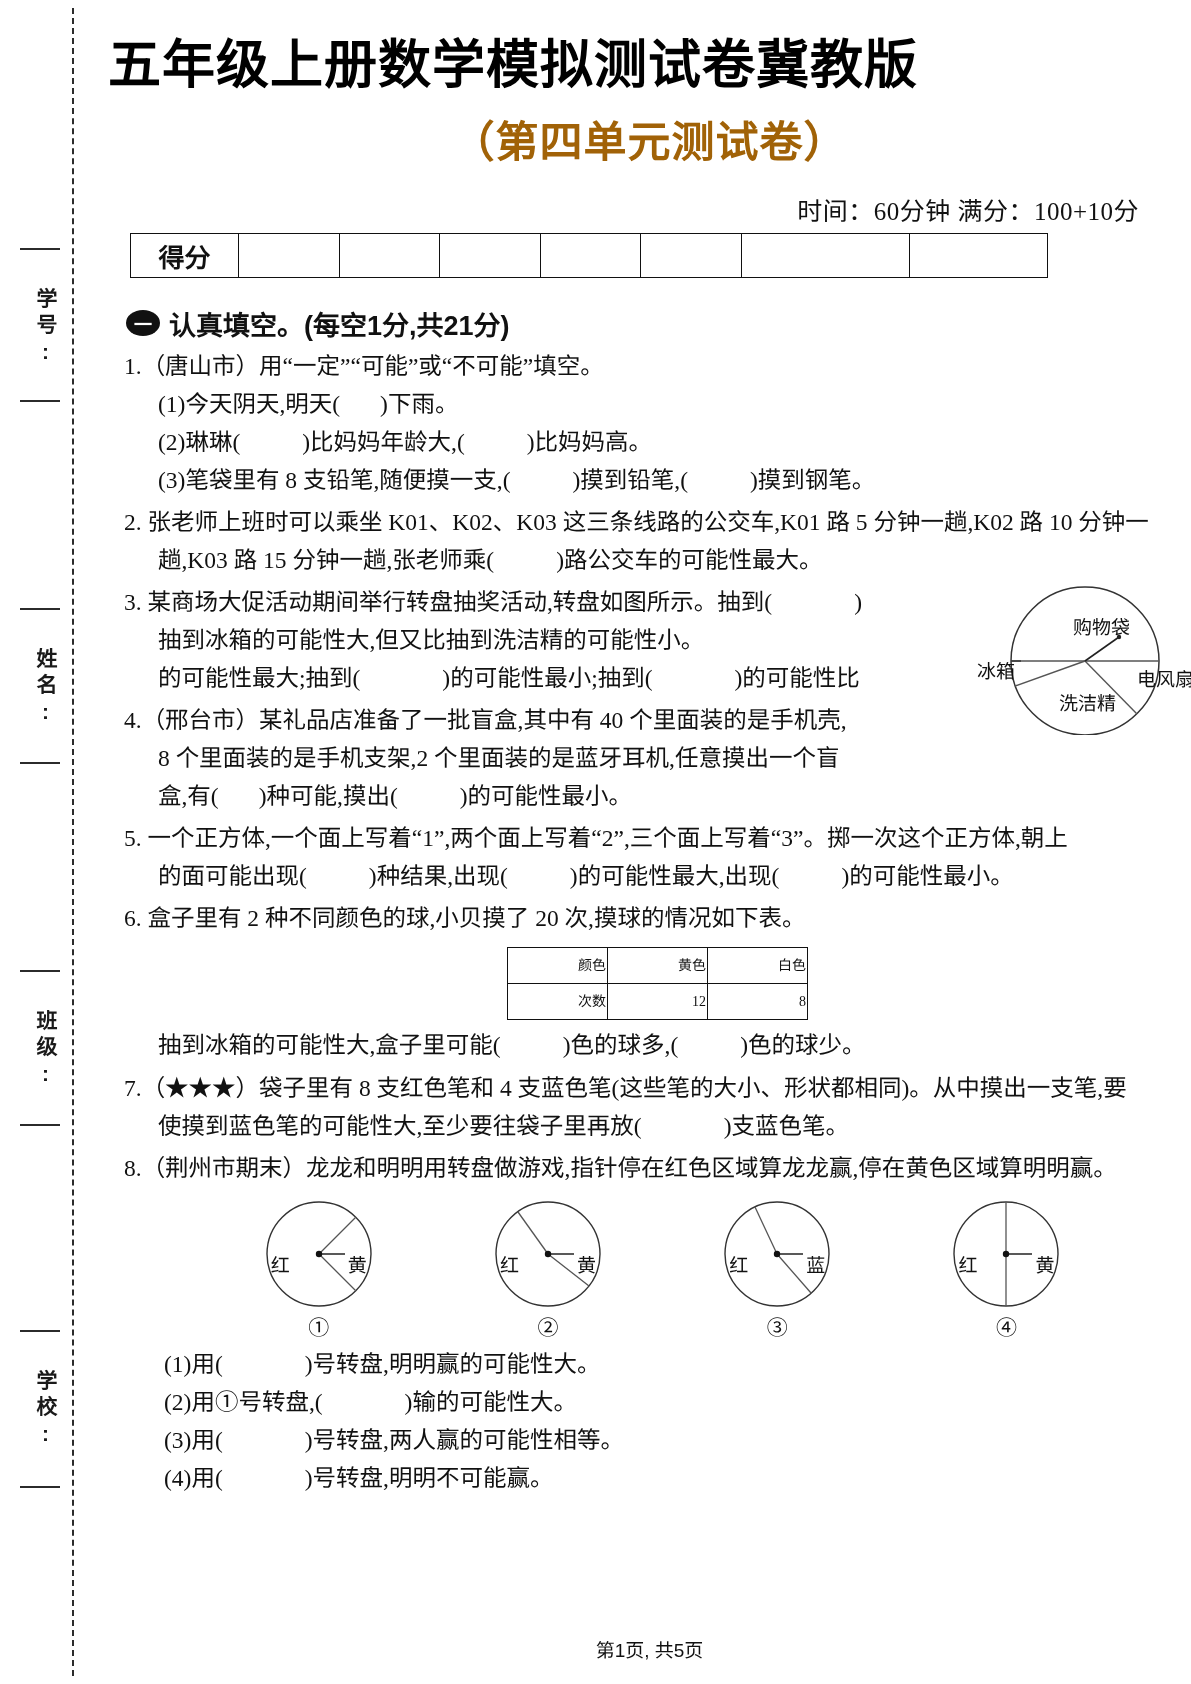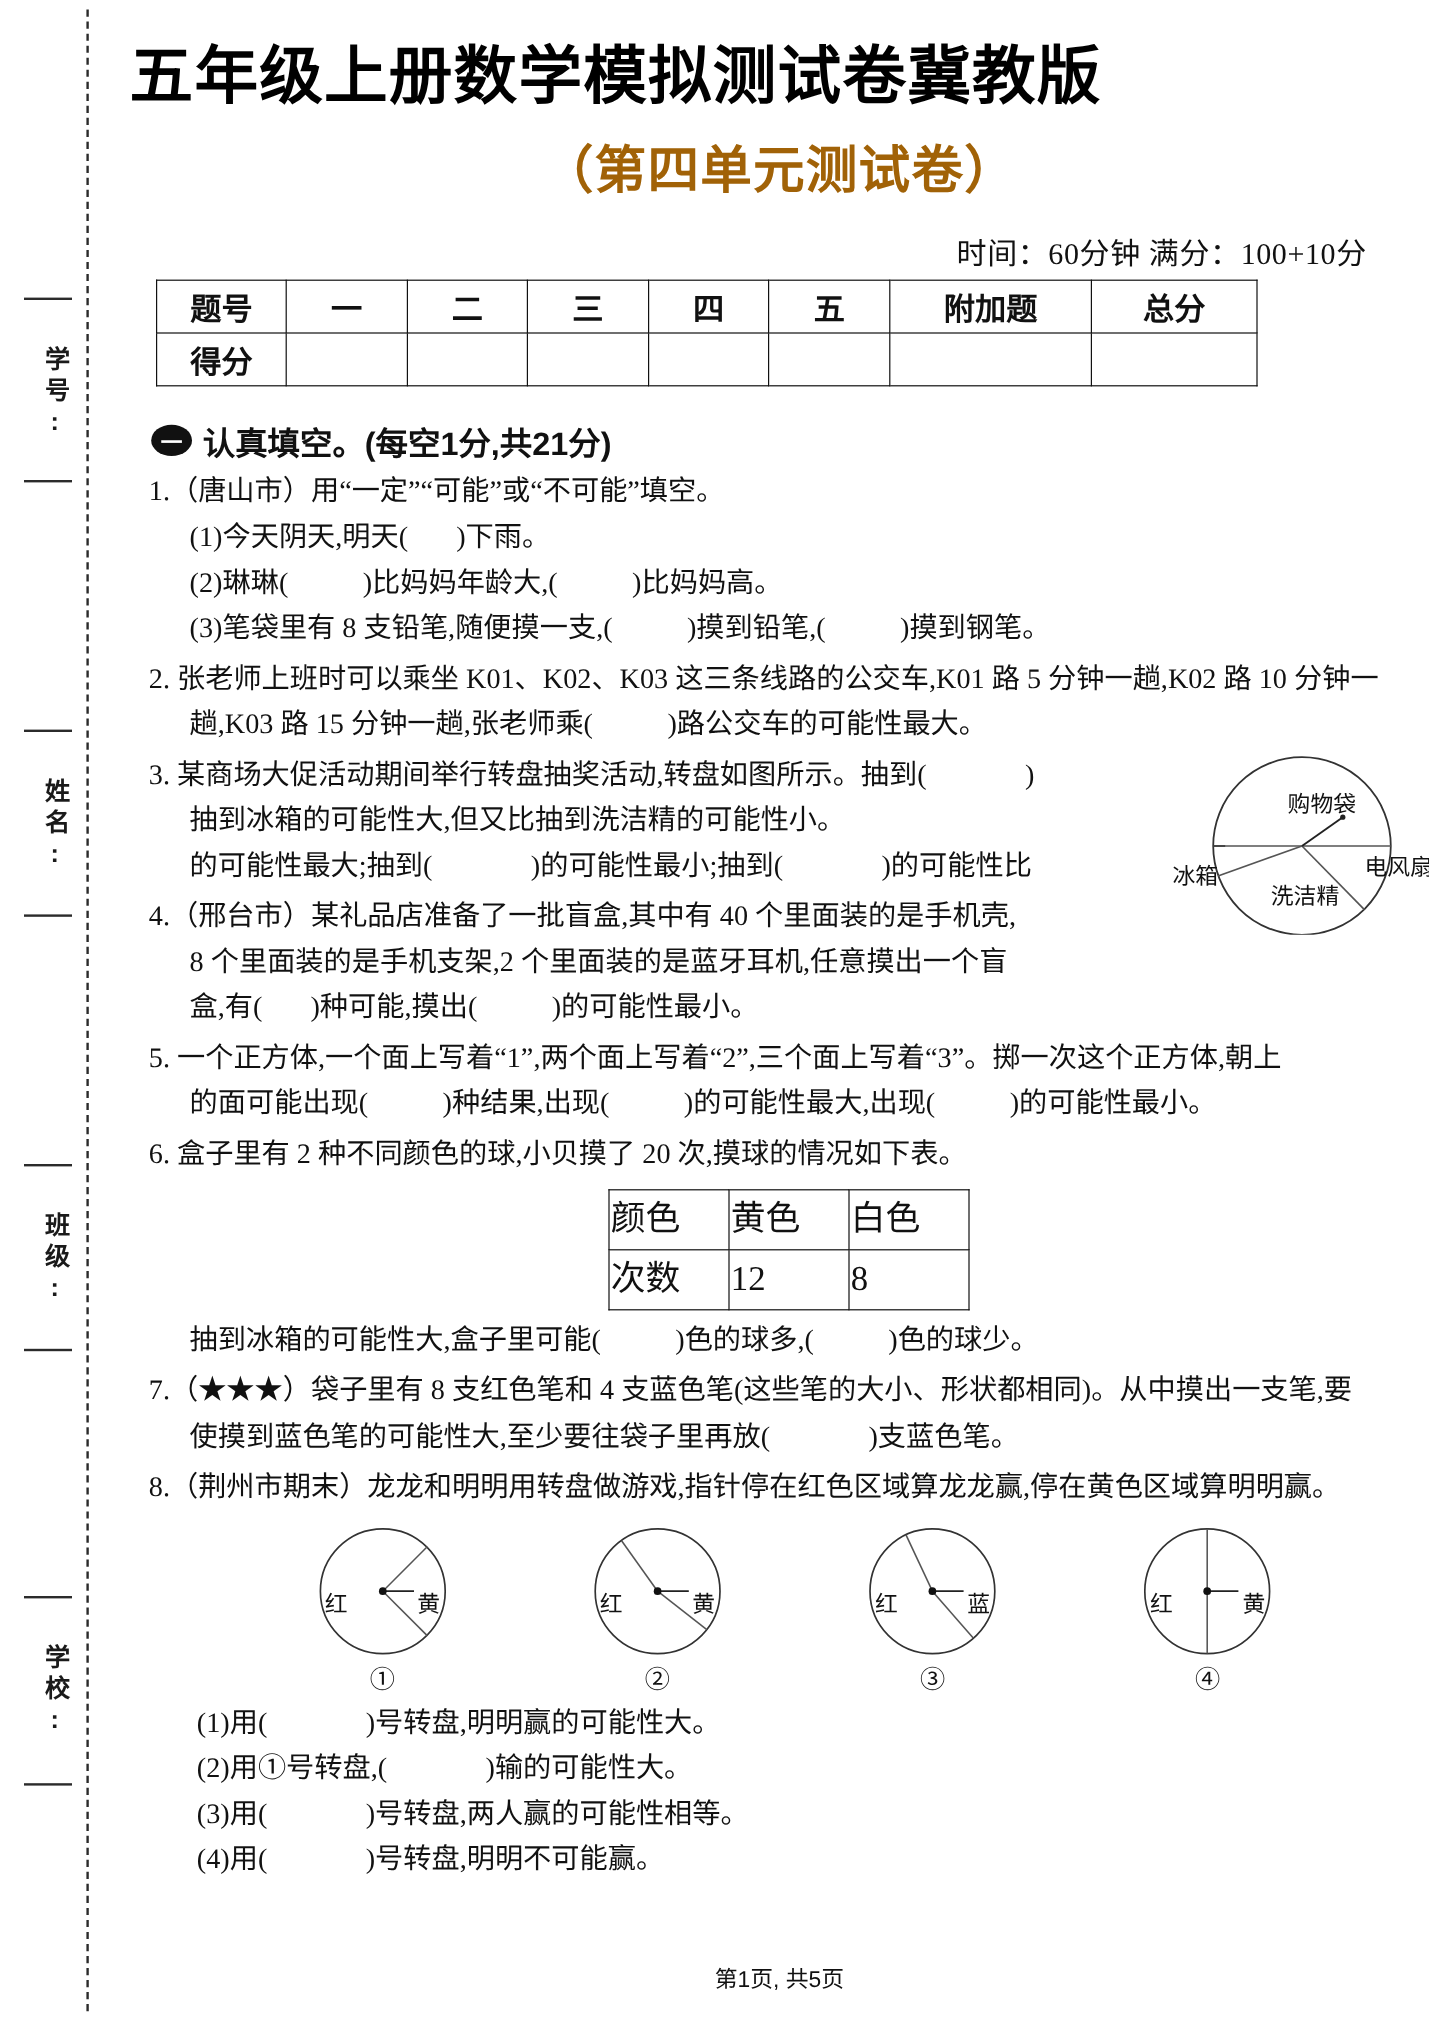--- a/index.html
+++ b/index.html
@@ -133,33 +133,33 @@
   }
   #wheel-q3 .lab {
     position:absolute;
     font-size:19px;
     font-family:"Liberation Serif","DejaVu Serif",serif;
     white-space:nowrap;
   }
   #lab-bag  { left:86px; top:44px; }
   #lab-fan  { left:150px; top:96px; }
   #lab-det  { left:72px; top:120px; }
-  #lab-fri  { left:-10px; top:104px; }
+  #lab-fri  { left:-10px; top:88px; }
 
   
   #ball-table {
     margin:10px auto 6px auto;
     border-collapse:collapse;
     table-layout:fixed;
   }
   #ball-table td {
     border:1.4px solid #111;
     width:100px; height:36px;
-    text-align:left; vertical-align:middle;
-    font-size:29px;
+    text-align:right; vertical-align:middle;
+    font-size:14px;
   }
   #ball-table tr.head td { font-weight:normal; }
 
   
   #spinner-row {
     display:flex;
     justify-content:space-around;
     align-items:flex-start;
     margin:12px 70px 0 80px;
   }
@@ -208,30 +208,20 @@
 </div>
 
 <div id="page">
 
   <h1 id="title-main">五年级上册数学模拟测试卷冀教版</h1>
   <h2 id="title-sub">（第四单元测试卷）</h2>
   <div id="exam-meta">时间：60分钟  满分：100+10分</div>
 
   <table id="score-table">
     <tbody>
-        <tr>
-      <td class="head-cell">题号</td>
-      <td>一</td>
-      <td>二</td>
-      <td>三</td>
-      <td>四</td>
-      <td>五</td>
-      <td class="extra-cell">附加题</td>
-      <td class="total-cell">总分</td>
-    </tr>
     <tr>
       <td class="head-cell">得分</td>
       <td></td>
       <td></td>
       <td></td>
       <td></td>
       <td></td>
       <td class="extra-cell"></td>
       <td class="total-cell"></td>
     </tr>

